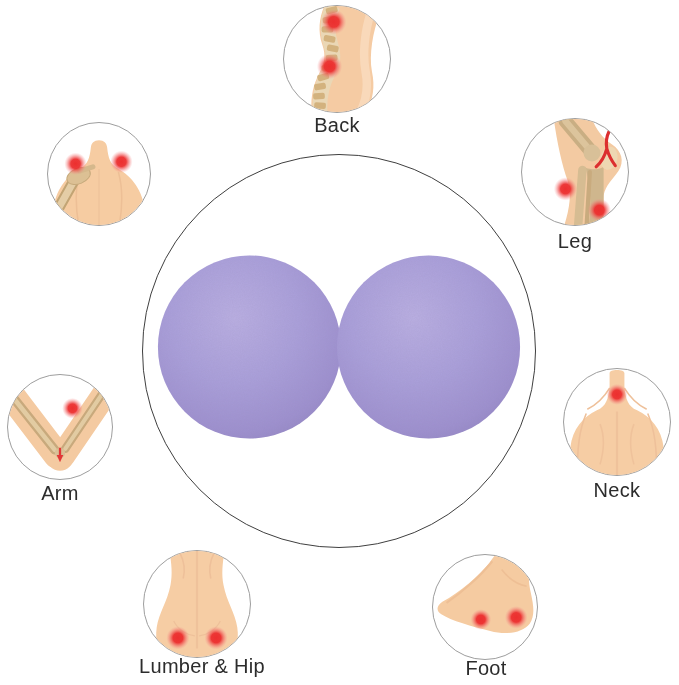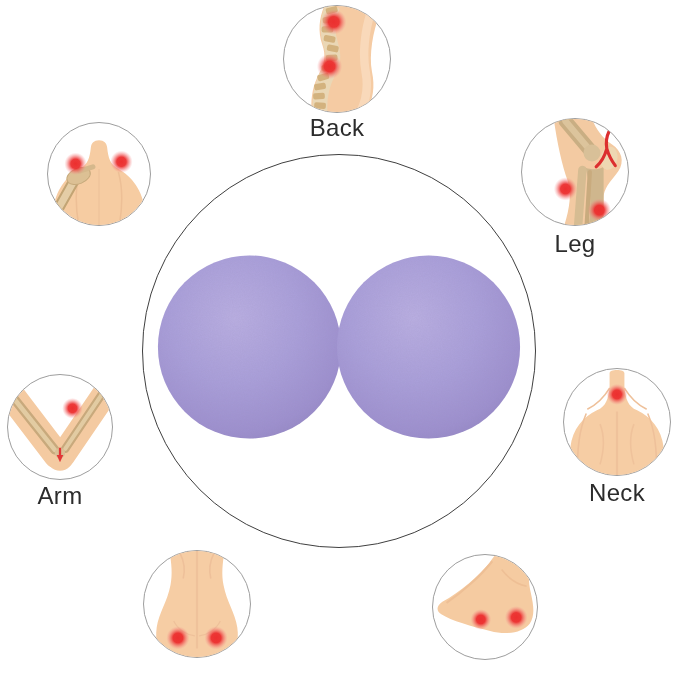--- a/index.html
+++ b/index.html
@@ -1,20 +1,20 @@
 <!DOCTYPE html>
 <html><head>
 <meta charset="utf-8">
 <style>
   html,body{margin:0;padding:0;background:#ffffff;}
   body{font-family:"Liberation Sans", sans-serif;}
   .stage{position:relative;width:679px;height:685px;background:#ffffff;overflow:hidden;}
   .part-circle{position:absolute;border:1px solid #9e9e9e;border-radius:50%;overflow:hidden;background:#fff;box-sizing:border-box;}
   .part-circle svg{display:block;width:100%;height:100%;}
-  .part-label{position:absolute;width:170px;text-align:center;font-size:24px;letter-spacing:.3px;color:#2c2c2c;font-weight:500;}
+  .part-label{position:absolute;width:170px;text-align:center;font-size:20px;letter-spacing:.3px;color:#2c2c2c;font-weight:500;}
   .big-circle{position:absolute;left:142px;top:154px;width:394px;height:394px;border:1px solid #3f3f3f;border-radius:50%;box-sizing:border-box;overflow:hidden;background:#fff;}
   .big-circle svg{display:block;width:100%;height:100%;}
   
   #c-back{left:283px;top:5px;width:108px;height:108px;}
   #c-shoulder{left:47px;top:122px;width:104px;height:104px;}
   #c-leg{left:521px;top:118px;width:108px;height:108px;}
   #c-arm{left:7px;top:374px;width:106px;height:106px;}
   #c-neck{left:563px;top:368px;width:108px;height:108px;}
   #c-lumber{left:143px;top:550px;width:108px;height:108px;}
   #c-foot{left:432px;top:554px;width:106px;height:106px;}
@@ -159,24 +159,26 @@
       <path d="M24 0 L76 0 C74 12 73 22 75 32 C78 48 86 58 88 72 C90 86 86 95 82 100 L18 100 C14 95 10 86 12 72 C14 58 22 48 25 32 C27 22 26 12 24 0 Z" fill="#f6cda4"></path>
       <path d="M50 0 L50 92" stroke="#efc29b" stroke-width="2" fill="none"></path>
       <path d="M34 2 C38 10 39 18 37 26" stroke="#eec09a" stroke-width="1.5" fill="none"></path>
       <path d="M66 2 C62 10 61 18 63 26" stroke="#eec09a" stroke-width="1.5" fill="none"></path>
       <path d="M28 66 C32 74 40 79 48 80" stroke="#eec09a" stroke-width="1.2" fill="none"></path>
       <path d="M72 66 C68 74 60 79 52 80" stroke="#eec09a" stroke-width="1.2" fill="none"></path>
       <circle cx="32" cy="82" r="11" fill="url(#painGrad)"></circle>
       <circle cx="68" cy="82" r="11" fill="url(#painGrad)"></circle>
     </svg>
   </div>
+  <div class="part-label" id="l-lumber">Lumber &amp; Hip</div>
 
   <div class="part-circle" id="c-foot">
     <svg viewBox="0 0 100 100">
       <path d="M60 0 L95 0 C92 12 91 24 94 36 C97 50 98 58 93 66 C86 75 70 77 55 73 C38 69 17 63 8 57 C3 54 3 49 9 45 C26 36 44 20 54 8 C56 5 58 2 60 0 Z" fill="#f5cba1"></path>
       <path d="M57 6 C46 20 28 36 13 46" stroke="#eebf95" stroke-width="2" fill="none"></path>
       <path d="M66 14 C72 22 80 28 90 30" stroke="#eebf95" stroke-width="1.5" fill="none"></path>
       <circle cx="46" cy="62" r="10" fill="url(#painGrad)"></circle>
       <circle cx="80" cy="60" r="11" fill="url(#painGrad)"></circle>
     </svg>
   </div>
+  <div class="part-label" id="l-foot">Foot</div>
 
 </div>
 
 </body></html>

